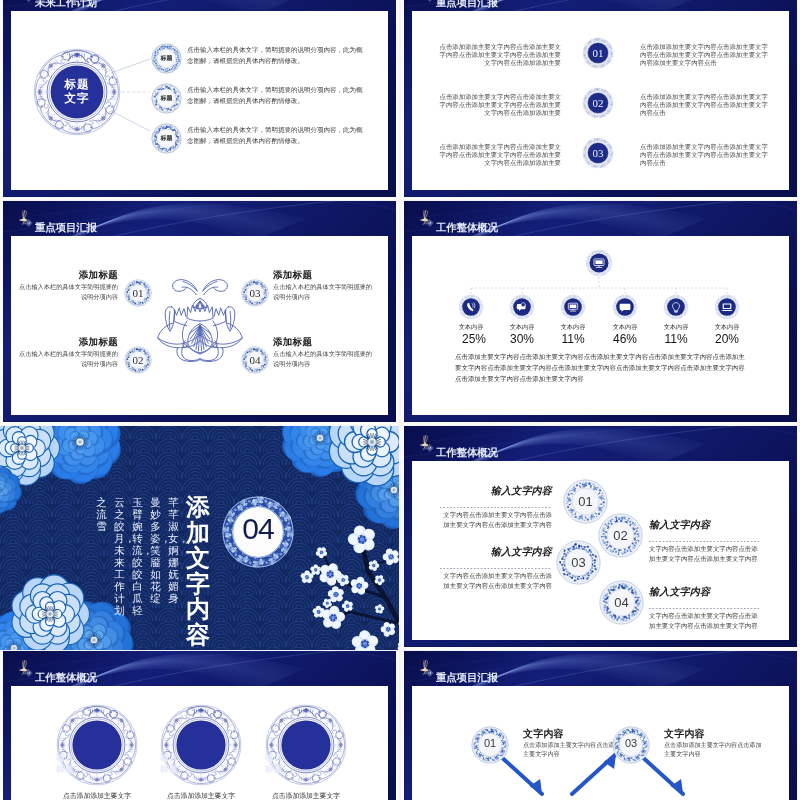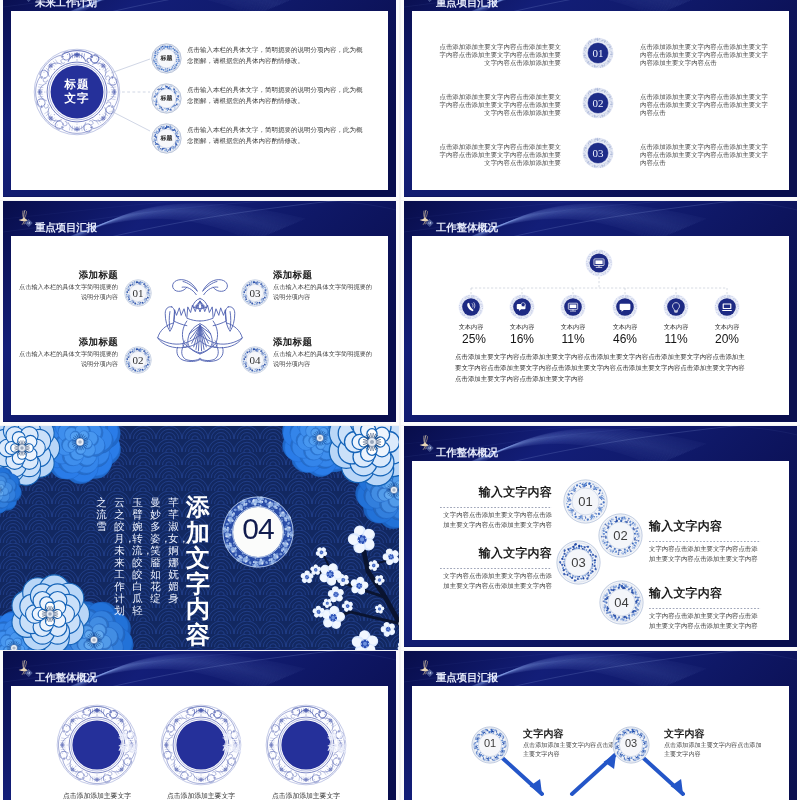--- a/index.html
+++ b/index.html
@@ -59,30 +59,30 @@
           font-size:30px;line-height:30px;letter-spacing:-1px;}
   .s5-title{position:absolute;left:186px;top:68px;width:24px;color:#fff;font-weight:bold;
             font-size:24px;line-height:25.5px;word-break:break-all;text-align:center;}
   .s5-poem{position:absolute;left:89px;top:70px;display:flex;flex-direction:row-reverse;
            color:#eef3ff;font-size:10.5px;}
   .s5-pcol{width:11px;line-height:12px;word-break:break-all;text-align:center;margin-left:7px;}
 
   
   .s6-plate{position:absolute;width:45px;height:45px;}
   .s6-pnum{position:absolute;width:45px;text-align:center;font-size:13px;color:#3d3d3d;}
-  .s6-title{position:absolute;font-size:12px;font-weight:bold;color:#1b1b1b;letter-spacing:.2px;}
+  .s6-title{position:absolute;font-size:10px;font-weight:bold;color:#1b1b1b;letter-spacing:.2px;font-style:italic;}
   .s6-text{position:absolute;width:112px;font-size:6.4px;line-height:10px;color:#3a3a3a;}
   .s6-dots{position:absolute;height:1px;width:112px;
            background-image:linear-gradient(to right,#9fa5b8 0 1.5px,rgba(0,0,0,0) 1.5px 3.4px);
            background-size:3.4px 1px;background-repeat:repeat-x;}
 
   
   .s7-plate{position:absolute;width:82px;height:82px;}
-  .s7-l1,.s7-l2{position:absolute;width:82px;text-align:right;color:#e9ecfa;font-size:9px;
-                font-weight:bold;letter-spacing:.6px;}
+  .s7-l1,.s7-l2{position:absolute;width:82px;text-align:left;color:#e9ecfa;font-size:9px;
+                font-weight:bold;letter-spacing:.6px;margin-top:21px;}
   .s7-cap{position:absolute;width:110px;text-align:center;font-size:6.8px;color:#2a2a2a;}
 
   
   .s8-arrows{position:absolute;left:0;top:0;width:377px;height:179px;}
   .s8-plate{position:absolute;width:38px;height:38px;}
   .s8-num{position:absolute;width:38px;text-align:center;font-size:11px;color:#3c3c3c;}
   .s8-title{position:absolute;font-size:10px;font-weight:bold;color:#1b1b1b;letter-spacing:.2px;}
   .s8-text{position:absolute;width:100px;font-size:6.1px;line-height:9.4px;color:#3a3a3a;}
 </style>
 </head>
@@ -1268,21 +1268,21 @@
             </svg>
             <div class="s4-lab" style="left: 32px; top: 87px;">文本内容</div>
             <div class="s4-val" style="left: 35px; top: 96px;">25%</div>
             <svg class="s4-ic" viewBox="0 0 100 100" style="left: 97px; top: 58px;">
               <use href="#iconplate"></use>
               <g transform="translate(50,50) scale(0.56) translate(-50,-50)">
                 <use href="#ic-comment"></use>
               </g>
             </svg>
             <div class="s4-lab" style="left: 83px; top: 87px;">文本内容</div>
-            <div class="s4-val" style="left: 83px; top: 96px;">16%</div>
+            <div class="s4-val" style="left: 83px; top: 96px;">30%</div>
             <svg class="s4-ic" viewBox="0 0 100 100" style="left: 148px; top: 58px;">
               <use href="#iconplate"></use>
               <g transform="translate(50,50) scale(0.56) translate(-50,-50)">
                 <use href="#ic-monitor"></use>
               </g>
             </svg>
             <div class="s4-lab" style="left: 134px; top: 87px;">文本内容</div>
             <div class="s4-val" style="left: 134px; top: 96px;">11%</div>
             <svg class="s4-ic" viewBox="0 0 100 100" style="left: 200px; top: 58px;">
               <use href="#iconplate"></use>

